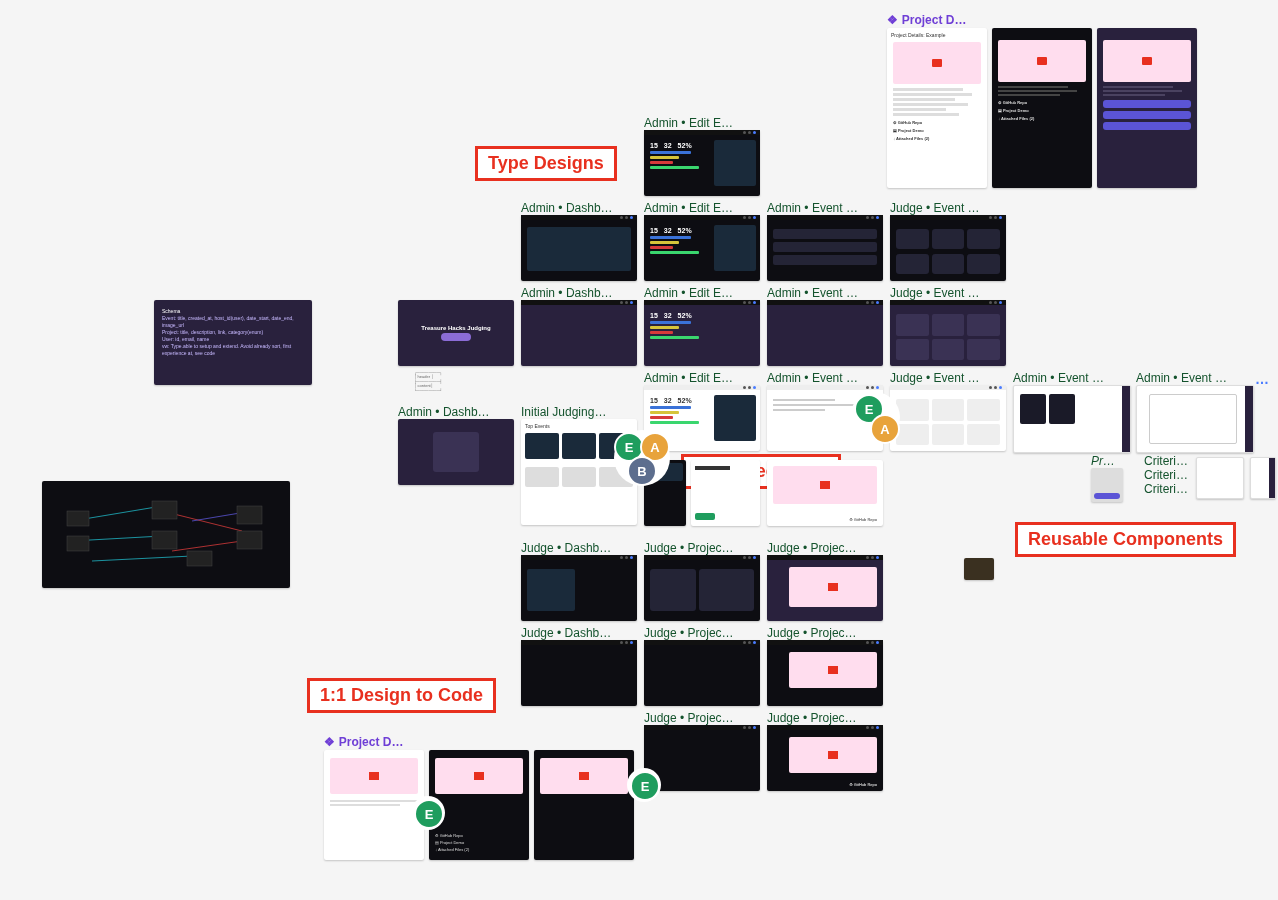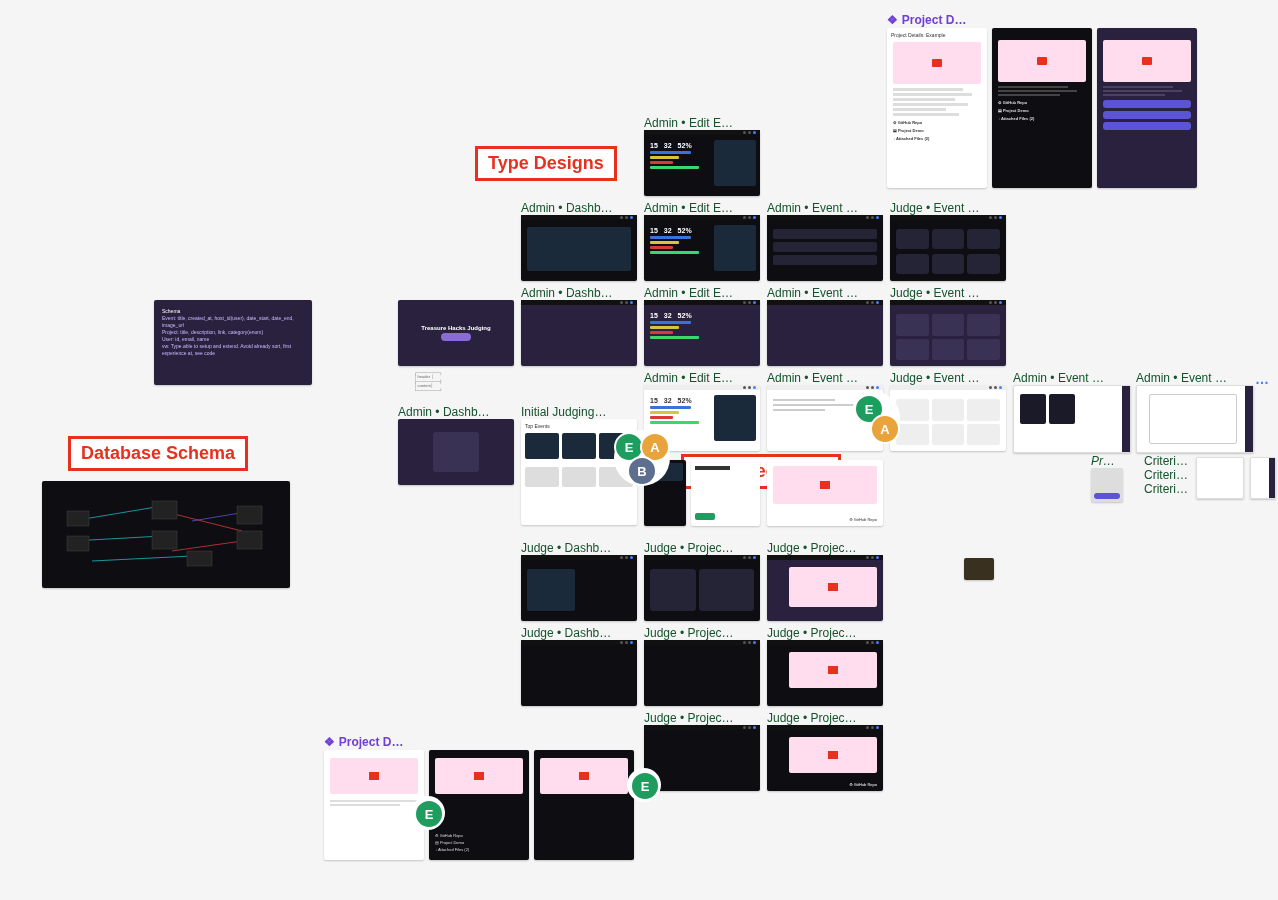--- a/index.html
+++ b/index.html
@@ -24,23 +24,24 @@
   .hbar{height:3px;border-radius:1px;margin-top:2px;}
   .card{background:#242436;border-radius:3px;}
   .btn{background:#5b54d6;border-radius:3px;}
   .tooltip-dots{position:absolute;font-size:14px;color:#4a7cff;font-weight:700;}
 </style>
 </head>
 <body>
 
 <div class="canvas">
 
-  <div class="annot" style="left:68px;top:436px;">Database Schema</div>
   <div class="annot" style="left:475px;top:146px;">Type Designs</div>
   <div class="annot" style="left:681px;top:454px;">Team Feedback</div>
+  <div class="annot" style="left:307px;top:678px;">1:1 Design to Code</div>
+  <div class="annot" style="left:1015px;top:522px;">Reusable Components</div>
 
   <div class="thumb purple" style="left:154px;top:300px;width:158px;height:85px;">
     <div style="position:absolute;left:8px;top:8px;right:8px;color:#c7b9ff;font-size:5px;line-height:1.4;">
       <div style="color:#fff;">Schema</div>
       <div>Event: title, created_at, host_id(user), date_start, date_end, image_url</div>
       <div>Project: title, description, link, category(enum)</div>
       <div>User: id, email, name</div>
       <div>vw: Type.able to setup and extend. Avoid already sort, first experience at, see code</div>
     </div>
   </div>

